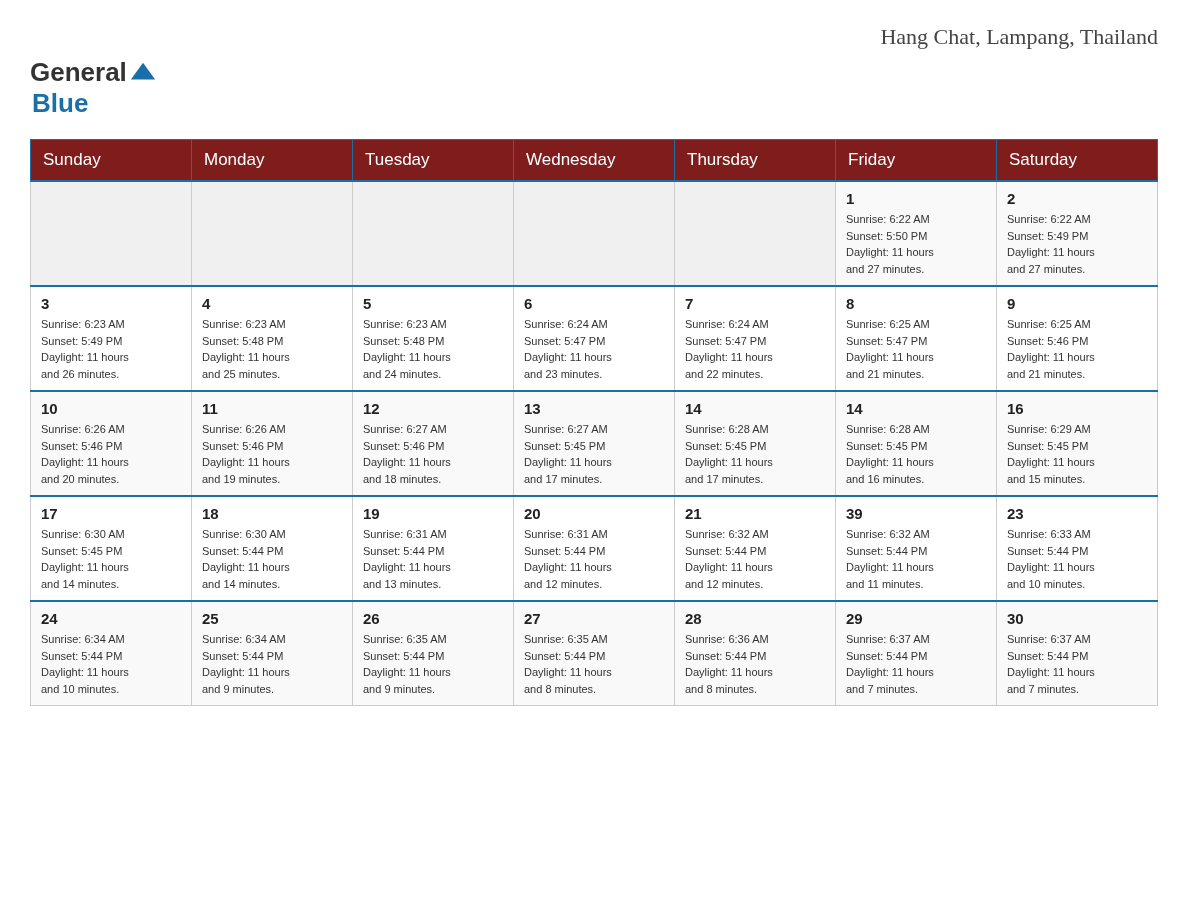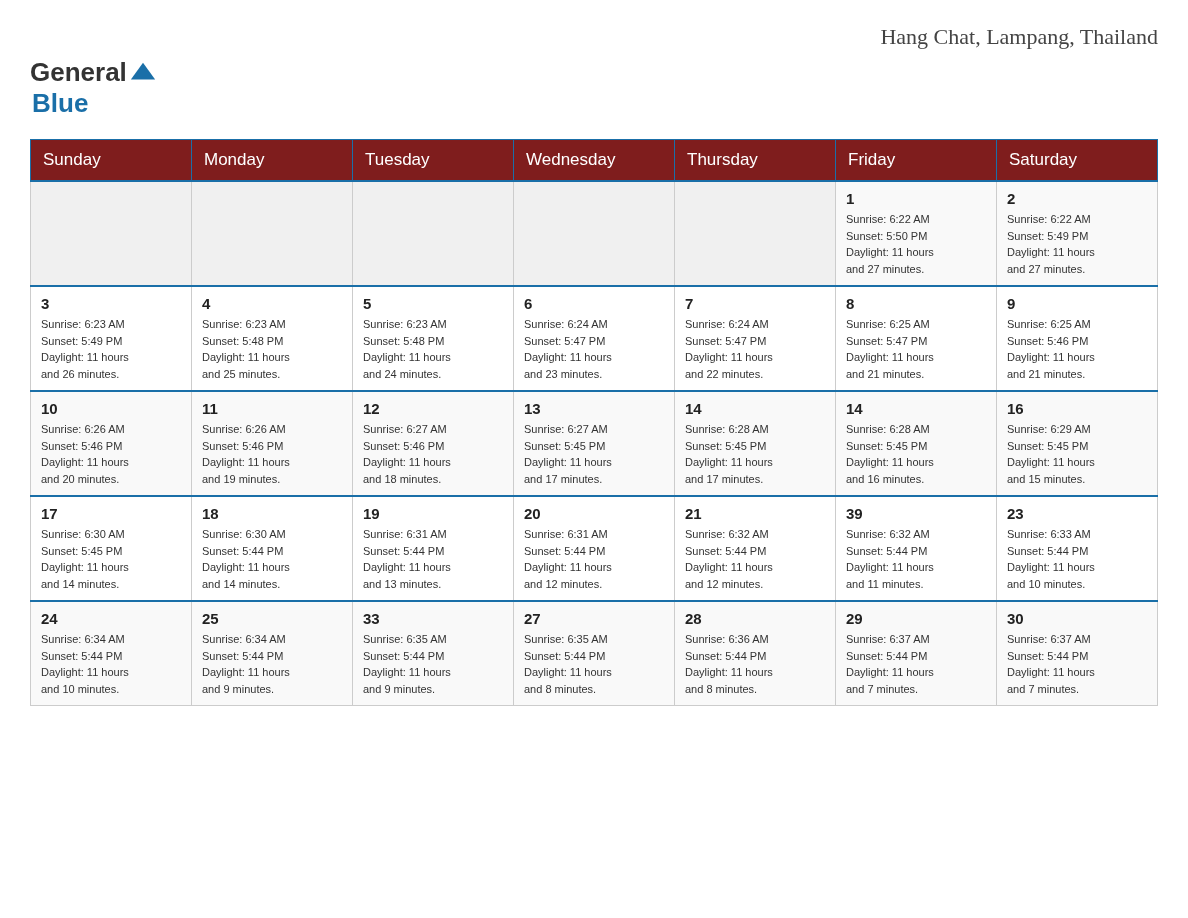--- a/index.html
+++ b/index.html
@@ -248,21 +248,21 @@
       <tr class="week-row">
         <td>
           <span class="day-num">24</span>
           <div class="day-info">Sunrise: 6:34 AM<br>Sunset: 5:44 PM<br>Daylight: 11 hours<br>and 10 minutes.</div>
         </td>
         <td>
           <span class="day-num">25</span>
           <div class="day-info">Sunrise: 6:34 AM<br>Sunset: 5:44 PM<br>Daylight: 11 hours<br>and 9 minutes.</div>
         </td>
         <td>
-          <span class="day-num">33</span>
+          <span class="day-num">26</span>
           <div class="day-info">Sunrise: 6:35 AM<br>Sunset: 5:44 PM<br>Daylight: 11 hours<br>and 9 minutes.</div>
         </td>
         <td>
           <span class="day-num">27</span>
           <div class="day-info">Sunrise: 6:35 AM<br>Sunset: 5:44 PM<br>Daylight: 11 hours<br>and 8 minutes.</div>
         </td>
         <td>
           <span class="day-num">28</span>
           <div class="day-info">Sunrise: 6:36 AM<br>Sunset: 5:44 PM<br>Daylight: 11 hours<br>and 8 minutes.</div>
         </td>

